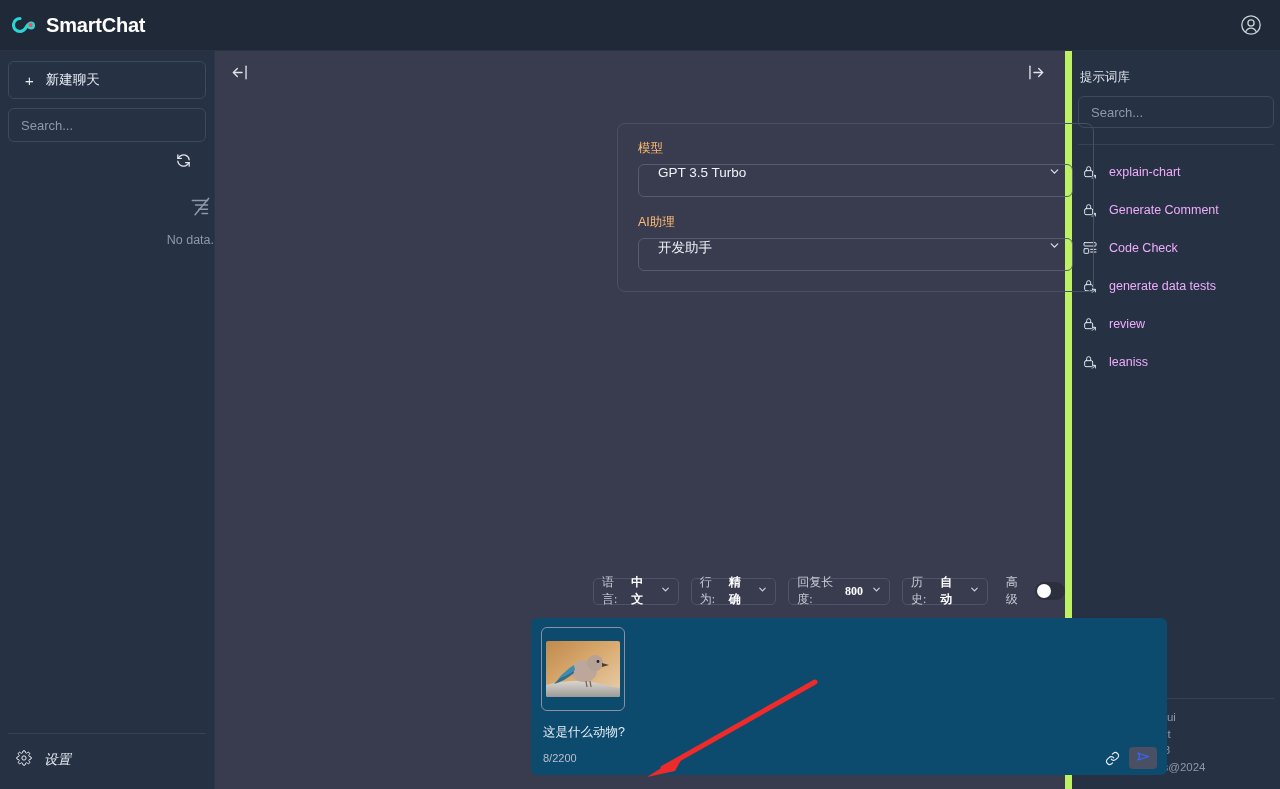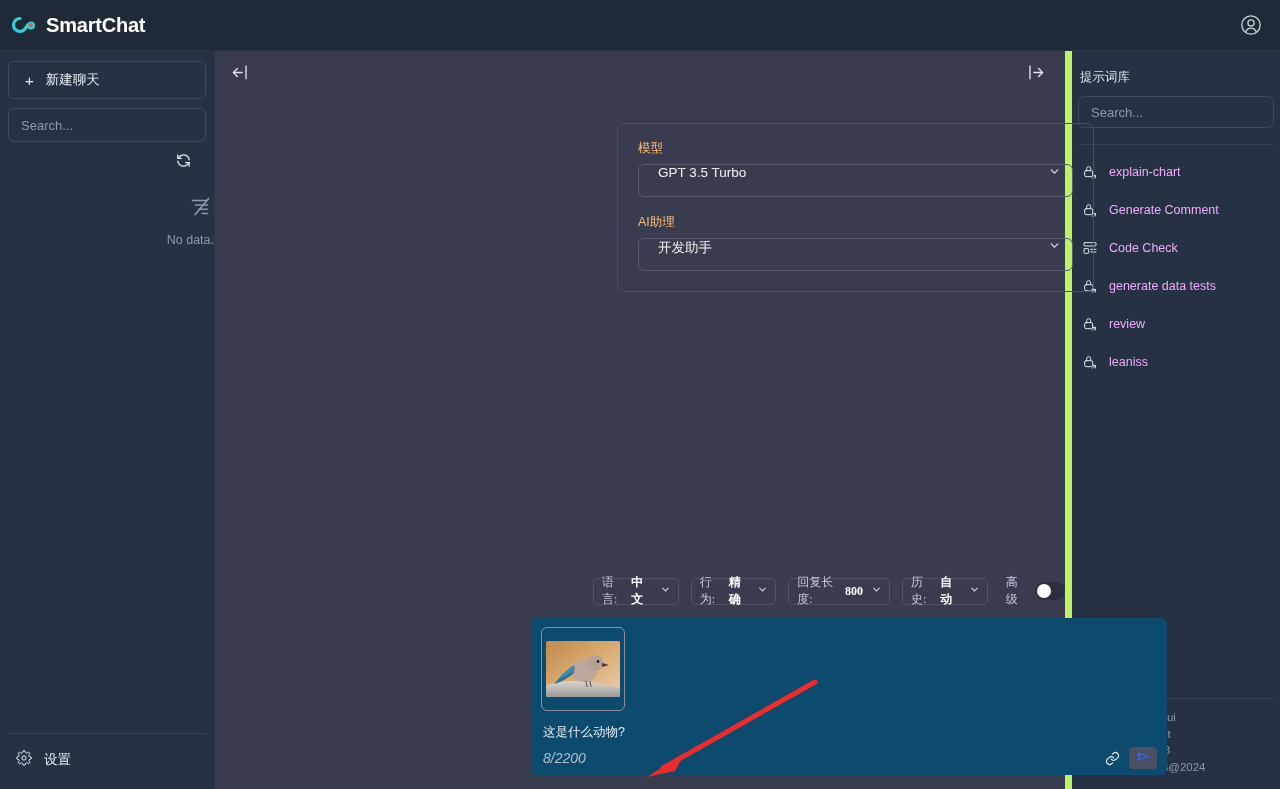--- a/index.html
+++ b/index.html
@@ -61,21 +61,21 @@
   .sb-empty {
     flex: 1; display: flex; flex-direction: column;
     align-items: flex-end; justify-content: flex-start;
     padding-top: 24px; gap: 10px;
   }
   .sb-empty-icon { color: #8d98a8; }
   .sb-empty-text { color: #8d98a8; font-size: 12.5px; }
   .sb-bottom { border-top: 1px solid #364255; padding: 12px 0 16px 0; margin: 0 8px; }
   .sb-settings {
     display: flex; align-items: center; gap: 12px;
-    color: #e6edf3; font-size: 13.5px; padding: 4px 8px; cursor: pointer;
+    color: #e6edf3; font-size: 13.5px; padding: 4px 8px; cursor: pointer; font-style: italic;
   }
 
   
   .center { flex: 1; display: flex; flex-direction: column; background: #393c4e; min-width: 0; }
   .center-head {
     height: 30px; display: flex; align-items: center; justify-content: space-between;
     padding: 0 20px 0 16px; margin-top: 6px;
   }
   .collapse-btn { color: #dfe5ec; cursor: pointer; display: flex; }
 
@@ -136,21 +136,21 @@
     width: 74px; height: 56px; border-radius: 2px; display: block;
   }
   .composer-text {
     color: #e8edf4; font-size: 12.5px; margin-top: 13px; padding-left: 2px;
     min-height: 16px;
   }
   .composer-foot {
     margin-top: auto; display: flex; align-items: center; justify-content: space-between;
     padding-top: 6px;
   }
-  .char-count { color: #b9bfcd; font-size: 14px; padding-left: 2px; font-style: italic; }
+  .char-count { color: #b9bfcd; font-size: 11px; padding-left: 2px; }
   .foot-icons { display: flex; align-items: center; gap: 6px; }
   .link-btn { color: #e8edf4; cursor: pointer; display: flex; padding: 3px; }
   .send-btn {
     width: 28px; height: 22px; border-radius: 4px; background: #4b4f64;
     display: flex; align-items: center; justify-content: center; cursor: pointer;
   }
   .arrow-annot { position: absolute; left: 88px; top: 60px; pointer-events: none; }
 
   
   .rightbar {

